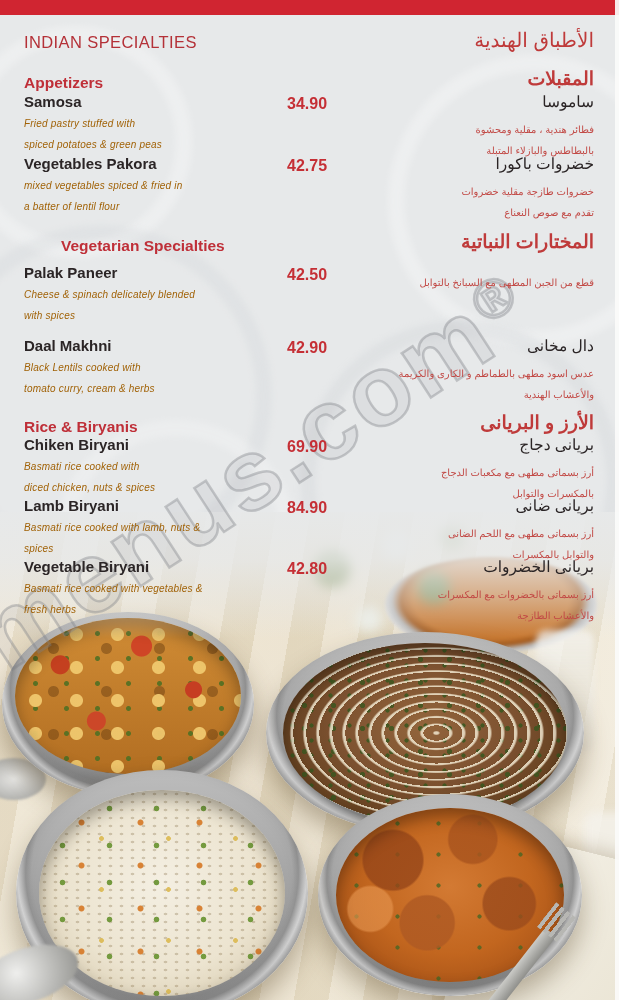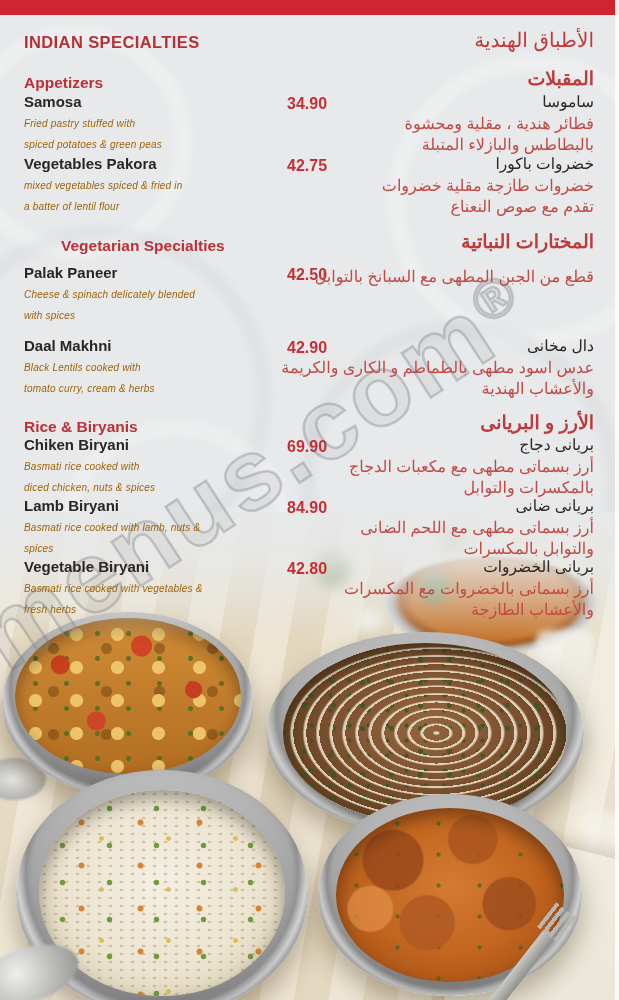--- a/index.html
+++ b/index.html
@@ -102,30 +102,30 @@
     radial-gradient(ellipse at 50% 45%, #d37a33 0%, #c2661f 50%, #a85317 80%, #92450f 100%);}
 
   .photo-fade{position:absolute;left:0;top:0;width:100%;height:126px;z-index:10;
     background:linear-gradient(180deg, rgba(231,233,234,0.96) 0%, rgba(231,233,234,0.82) 38%, rgba(231,233,234,0.45) 68%, rgba(231,233,234,0) 100%);}
 
   .edge-right{position:absolute;right:0;top:0;width:4px;height:100%;background:rgba(251,251,250,0.92);z-index:40;}
 
   
   .content{position:absolute;inset:0;z-index:5;}
   .row{position:absolute;left:24px;right:25px;}
-  .title-en{font-size:16.5px;font-weight:bold;letter-spacing:.4px;color:#b43138;padding-top:5px;}
+  .title-en{font-size:16.5px;font-weight:normal;letter-spacing:.4px;color:#b43138;padding-top:5px;}
   .title-ar{position:absolute;right:0;top:0;font-size:20px;font-weight:normal;color:#bf3a3a;direction:rtl;}
   .sec-en{font-size:15.5px;font-weight:bold;color:#bf2f38;padding-top:4px;}
   .sec-ar{position:absolute;right:0;top:-3px;font-size:19px;font-weight:bold;color:#bf3a3a;direction:rtl;}
   .item .nm{font-size:15px;font-weight:bold;color:#2b2526;line-height:18px;}
   .item .ds{margin-top:3px;font-size:10px;font-style:italic;color:#a16207;line-height:20.5px;letter-spacing:.2px;}
   .item .pr{position:absolute;left:263px;top:2px;width:47px;font-size:16px;font-weight:bold;color:#c52f35;}
   .item .ar{position:absolute;right:0;top:0;text-align:right;direction:rtl;}
   .item .nm-ar{font-size:15.5px;color:#2b2526;line-height:18px;}
-  .item .ds-ar{margin-top:3px;font-size:16px;color:#c24a46;line-height:20.5px;}
+  .item .ds-ar{margin-top:9px;font-size:10px;color:#c24a46;line-height:20.5px;}
 </style>
 </head>
 <body>
 
 <div class="page">
 
   <div class="swirl sw1"></div>
   <div class="swirl sw2"></div>
   <div class="swirl dark sw3"></div>
   <div class="swirl dark sw4"></div>

